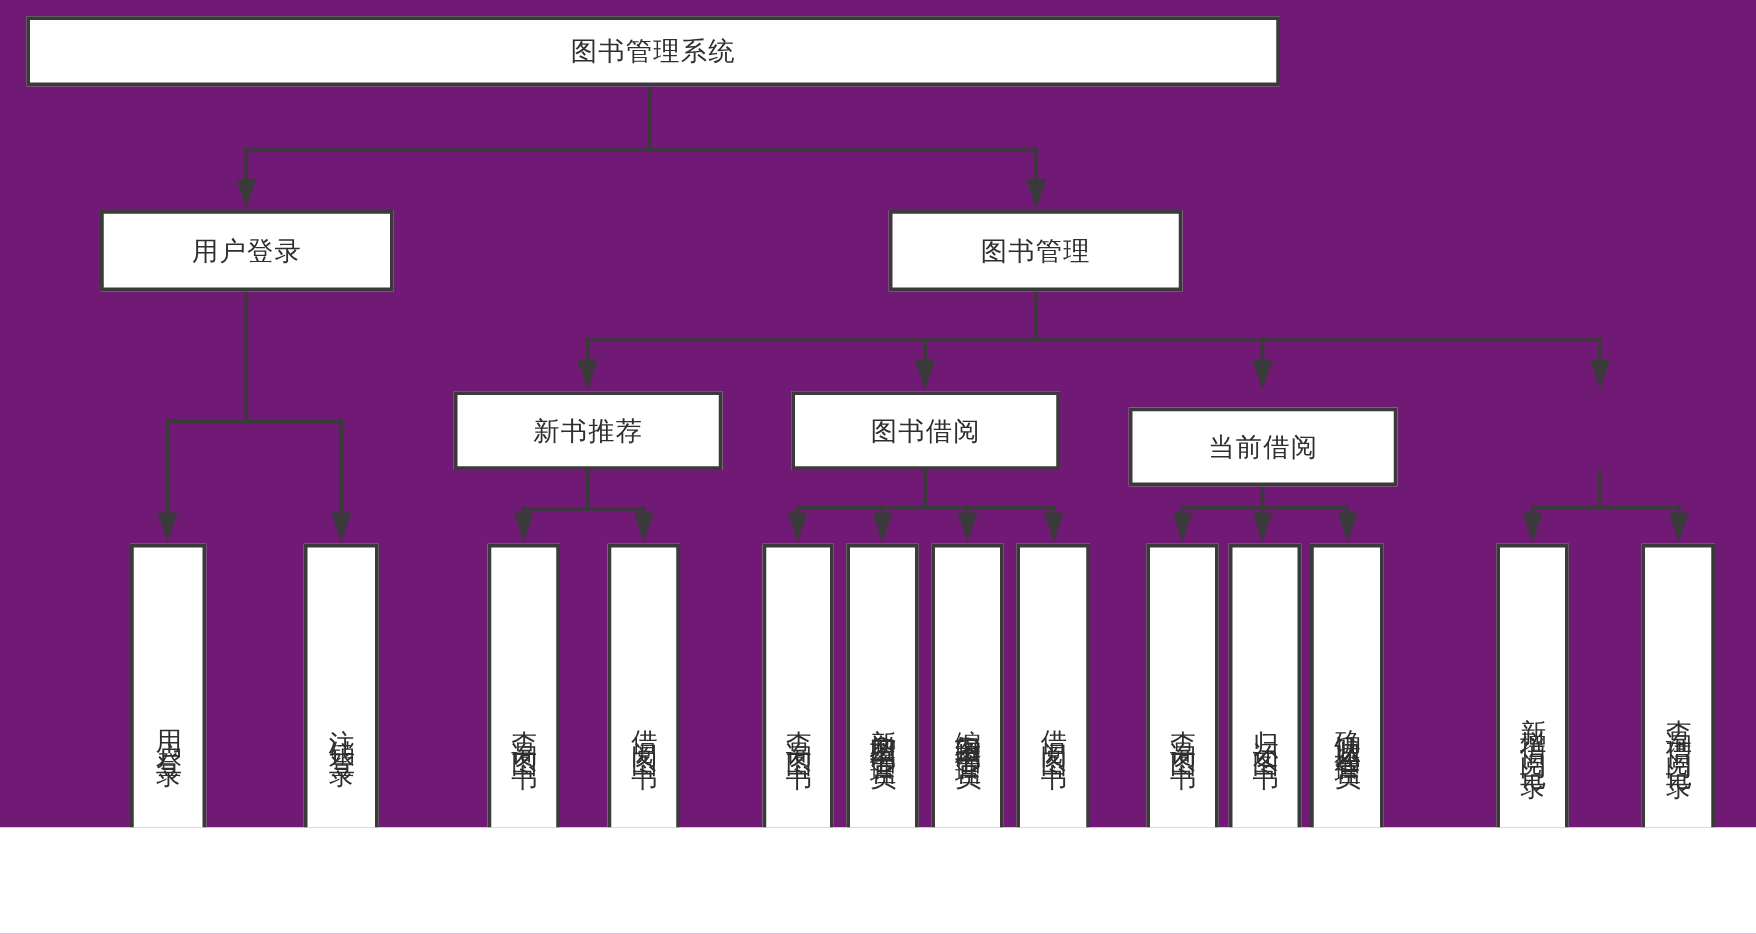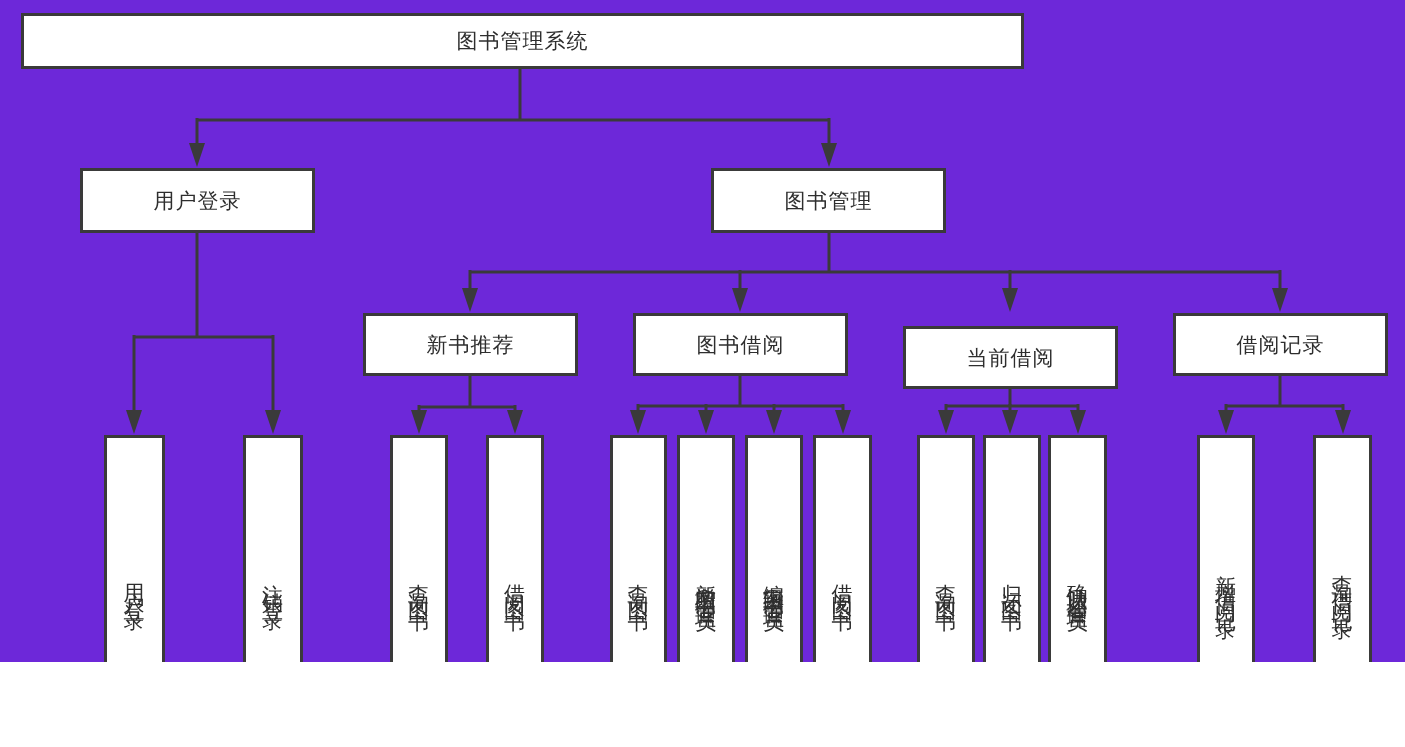--- a/index.html
+++ b/index.html
@@ -1,20 +1,20 @@
 <!DOCTYPE html>
 <html><head>
 <meta charset="utf-8">
 <style>
   html, body { margin: 0; padding: 0; background: #ffffff; }
   #canvas {
     position: relative;
     width: 1405px;
     height: 662px;
-    background: #6d28d9;
+    background: #701a75;
     font-family: "Liberation Sans", sans-serif;
     overflow: hidden;
   }
   #connectors {
     position: absolute;
     left: 0; top: 0;
     width: 1405px; height: 747px;
     z-index: 1;
   }
   .node {
@@ -171,23 +171,20 @@
 
   <div class="node n-new-book">
     <span>新书推荐</span>
   </div>
   <div class="node n-borrow">
     <span>图书借阅</span>
   </div>
   <div class="node n-current">
     <span>当前借阅</span>
   </div>
-  <div class="node n-records">
-    <span>借阅记录</span>
-  </div>
 
   <div class="node leaf l-ul-1">
     <span class="vtxt">用户登录</span>
   </div>
   <div class="node leaf l-ul-2">
     <span class="vtxt">注销登录</span>
   </div>
 
   <div class="node leaf l-nb-1">
     <span class="vtxt">查询图书</span>

